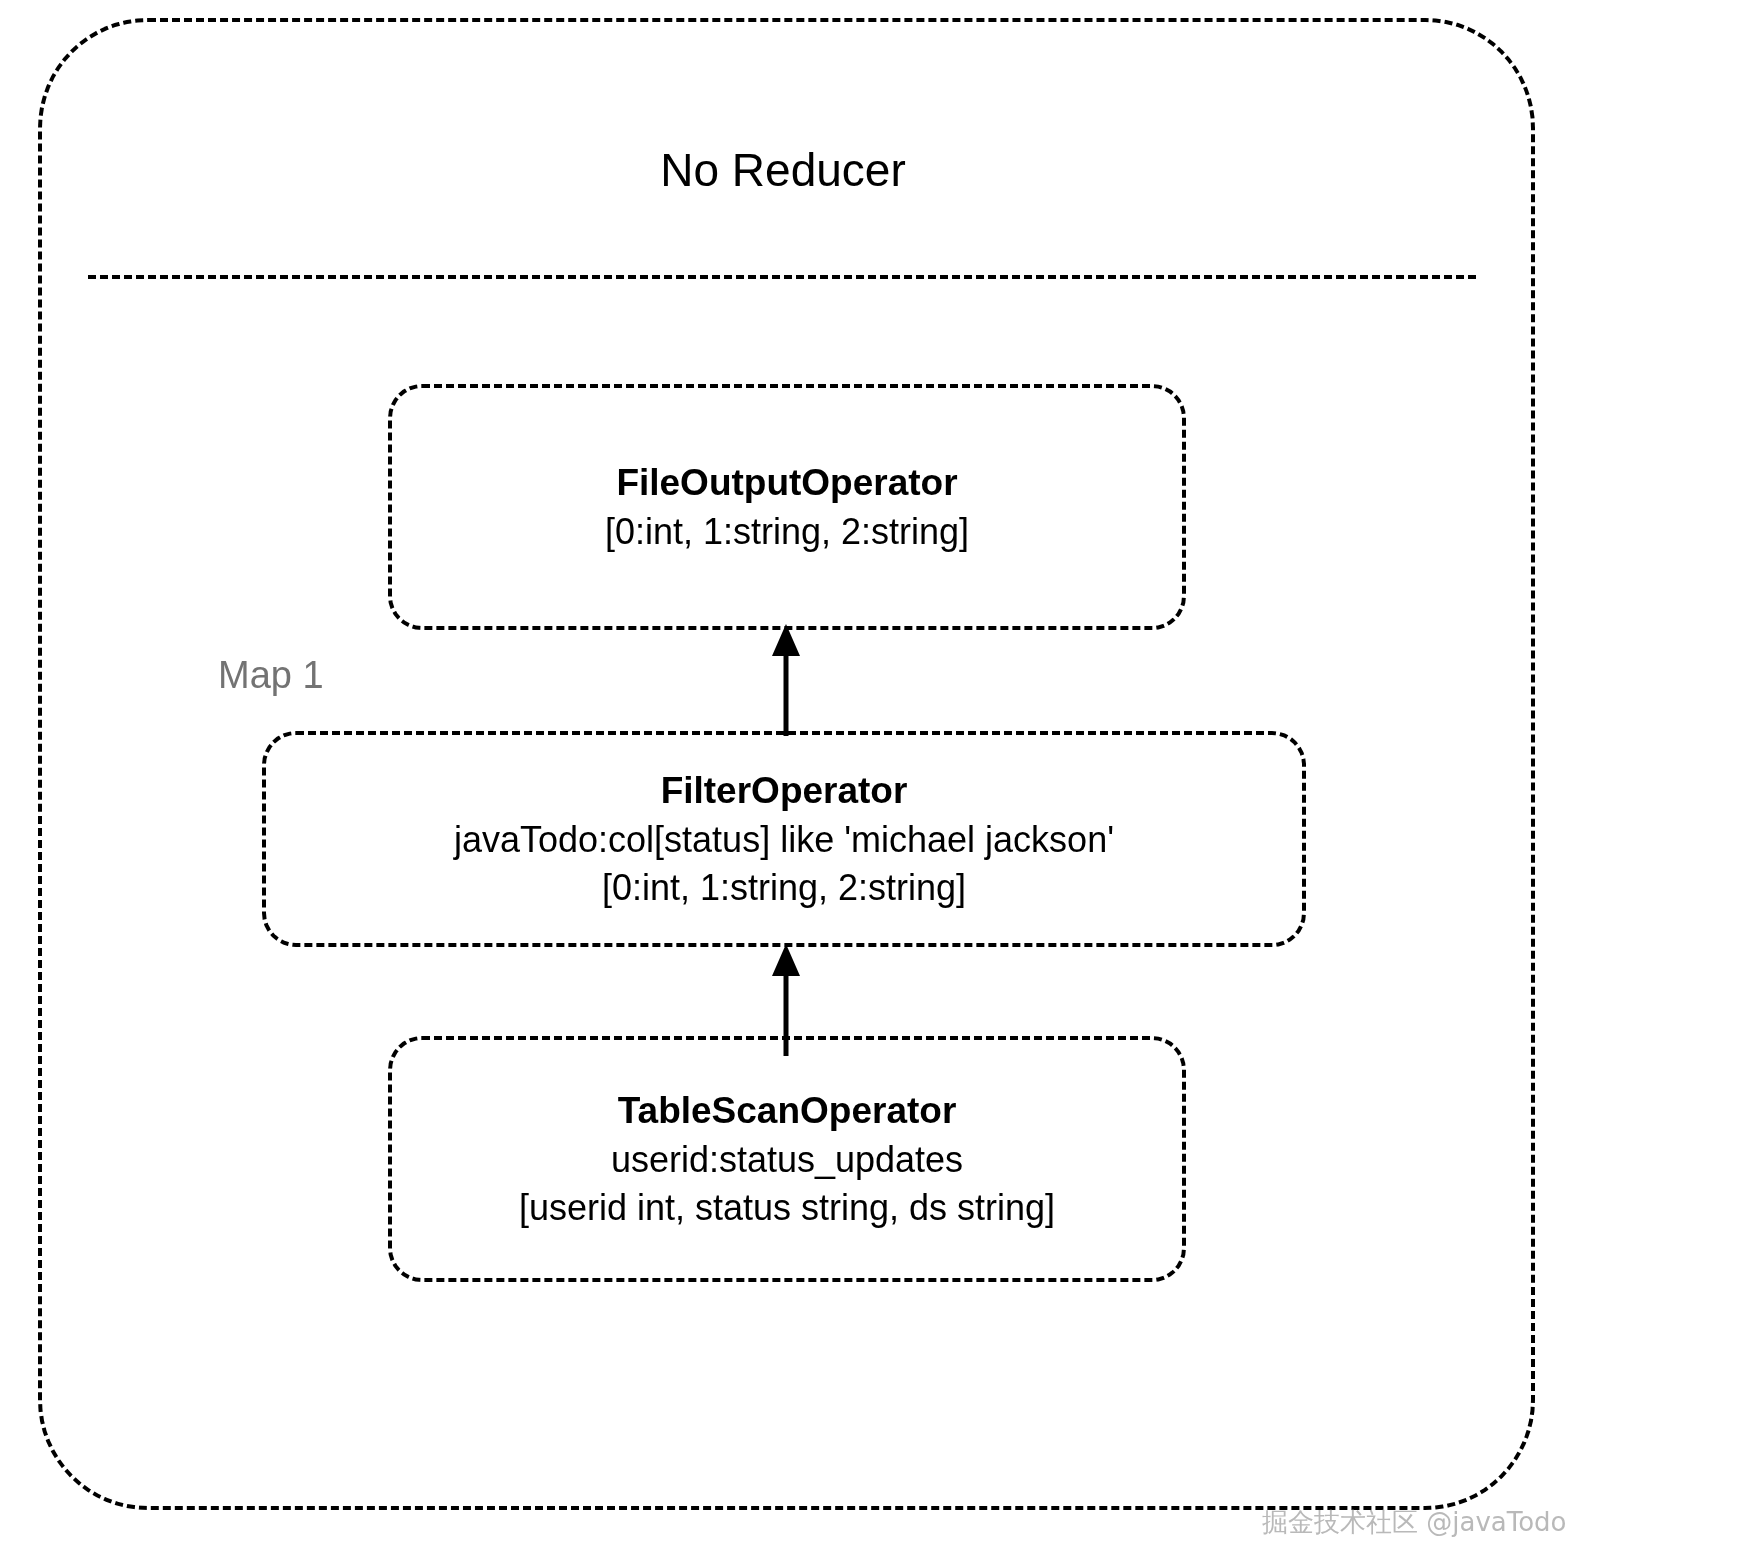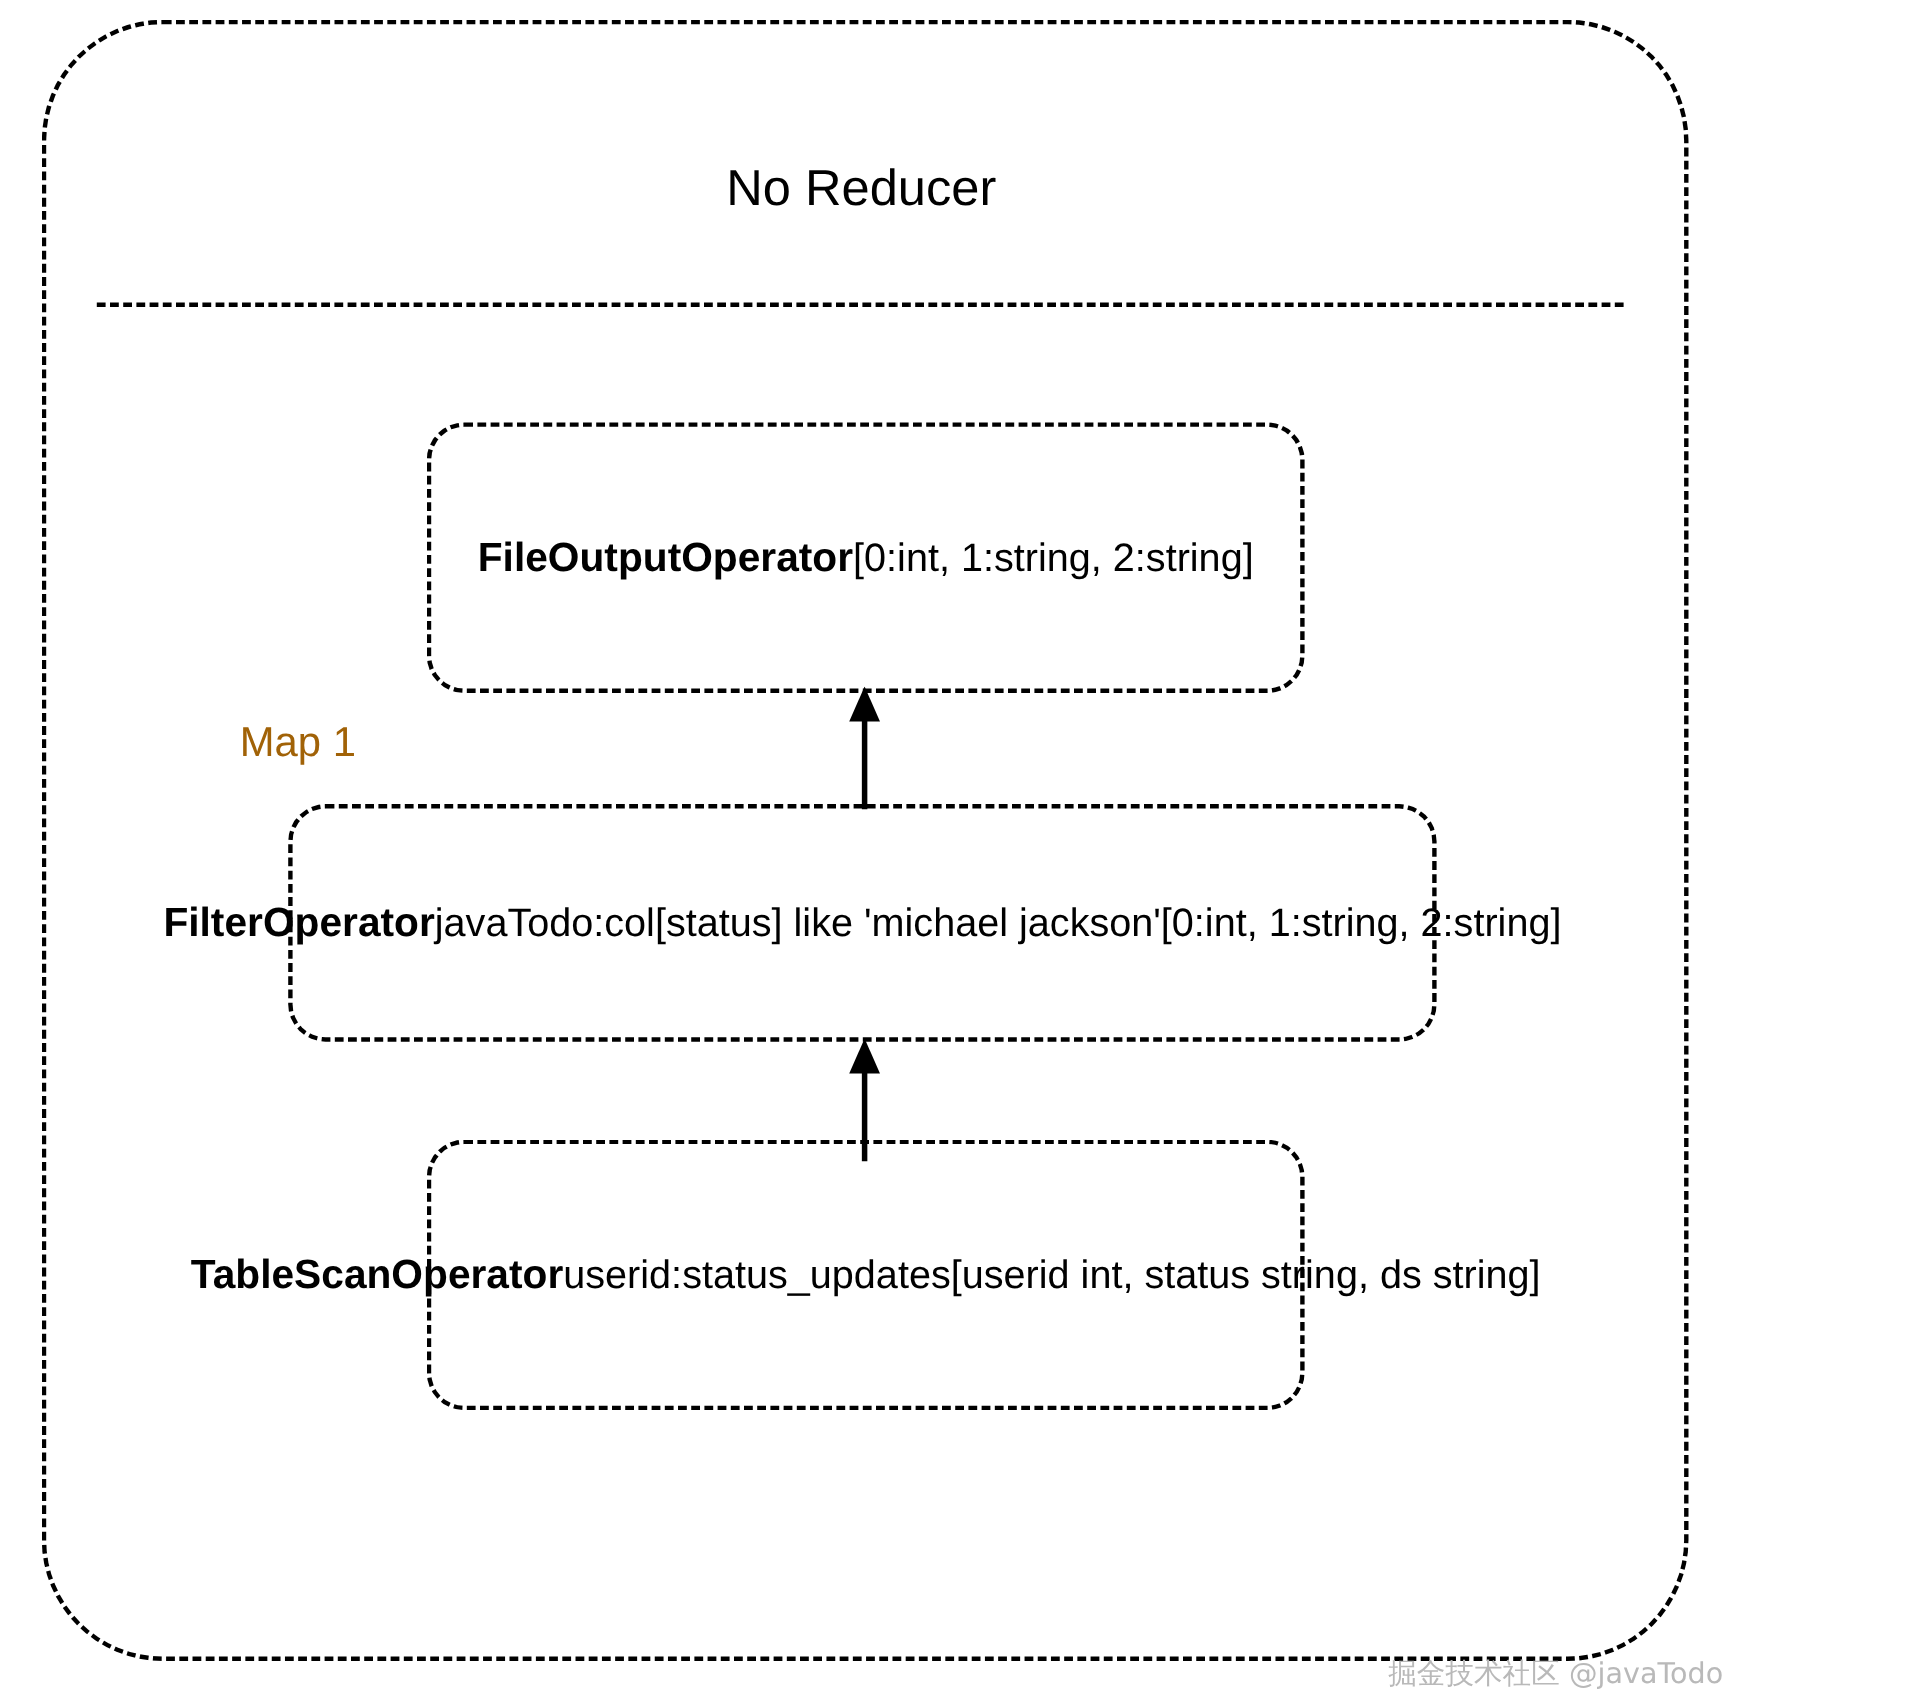--- a/index.html
+++ b/index.html
@@ -58,33 +58,33 @@
     border-top: 4px dashed #000000;
   }
 
   
   .vertex-label {
     position: absolute;
     left: 218px;
     top: 650px;
     font-size: 38px;
     line-height: 50px;
-    color: #a16207;
+    color: #737373;
     white-space: nowrap;
   }
 
   
   .op-box {
     position: absolute;
     box-sizing: border-box;
     border: 4px dashed #000000;
     border-radius: 34px;
     background: transparent;
     display: flex;
-    flex-direction: row;
+    flex-direction: column;
     align-items: center;
     justify-content: center;
     text-align: center;
   }
   .op-title {
     font-size: 37px;
     line-height: 50px;
     font-weight: bold;
     color: #000000;
     white-space: nowrap;

